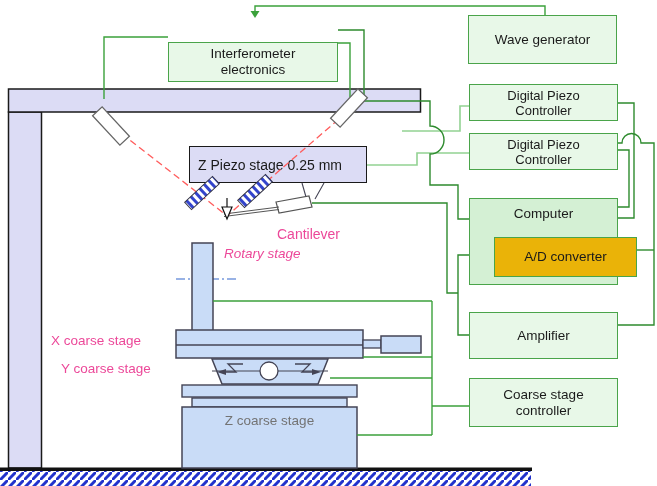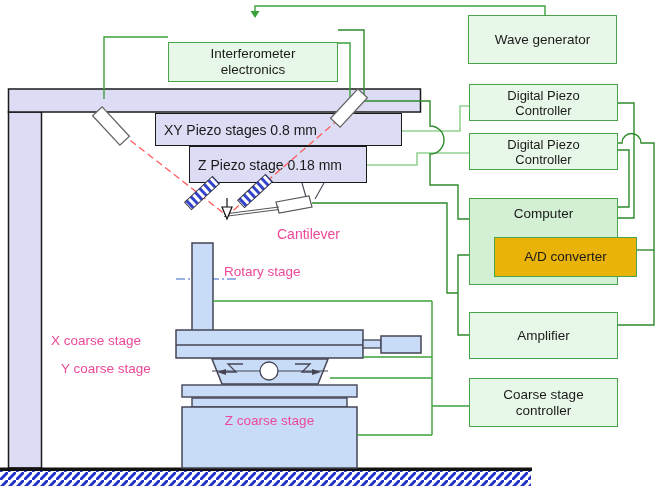--- a/index.html
+++ b/index.html
@@ -8,21 +8,21 @@
   svg{position:absolute;left:0;top:0;pointer-events:none;}
   #base{z-index:1;}
   #overlay{z-index:3;}
   .gbox{position:absolute;z-index:2;box-sizing:border-box;border:1.4px solid #4aa44a;
         background:#e8f8e8;display:flex;align-items:center;justify-content:center;
         text-align:center;font-size:13.5px;line-height:16px;color:#1a1a1a;white-space:pre-line;}
   .lavbox{position:absolute;z-index:2;box-sizing:border-box;border:1.4px solid #1a1a1a;
         background:#dcdcf5;display:flex;align-items:center;justify-content:flex-start;
         padding-left:8px;font-size:14px;color:#1a1a1a;}
   .freelabel{position:absolute;z-index:4;font-size:13.5px;color:#ec4899;white-space:nowrap;}
-  .centerlabel{position:absolute;z-index:4;font-size:13.5px;color:#ec4899;text-align:center;}
+  .centerlabel{position:absolute;z-index:4;font-size:13.5px;color:#737373;text-align:center;}
 </style>
 </head>
 <body>
 
 <div id="stage">
 
   <svg id="base" width="657" height="486" viewBox="0 0 657 486">
     <defs>
       <pattern id="hatch" patternUnits="userSpaceOnUse" width="8" height="8">
         <rect width="8" height="8" fill="#ffffff"></rect>
@@ -94,25 +94,24 @@
 Controller</div>
   <div class="gbox" style="left:469px;top:133px;width:149px;height:37px;font-size:13px;line-height:15px;">Digital Piezo
 Controller</div>
   <div class="gbox" style="left:469px;top:198px;width:149px;height:87px;background:#d4f0d4;
        align-items:flex-start;padding-top:7px;">Computer</div>
   <div class="gbox" style="left:494px;top:237px;width:143px;height:40px;background:#eab308;">A/D converter</div>
   <div class="gbox" style="left:469px;top:312px;width:149px;height:47px;">Amplifier</div>
   <div class="gbox" style="left:469px;top:378px;width:149px;height:49px;">Coarse stage
 controller</div>
 
-  <div class="lavbox" style="left:155px;top:113px;width:247px;height:33px;">XY Piezo stages 0.8 mm</div>
-  <div class="lavbox" style="left:189px;top:146px;width:178px;height:37px;">Z Piezo stage 0.18 mm</div>
+  <div class="lavbox" style="left:189px;top:146px;width:178px;height:37px;">Z Piezo stage 0.25 mm</div>
 
   <div class="freelabel" style="left:277px;top:226px;font-size:14px;">Cantilever</div>
-  <div class="freelabel" style="left:224px;top:264px;">Rotary stage</div>
+  <div class="freelabel" style="left:224px;top:246px;font-style:italic;">Rotary stage</div>
   <div class="freelabel" style="left:51px;top:333px;">X coarse stage</div>
   <div class="freelabel" style="left:61px;top:361px;">Y coarse stage</div>
   <div class="centerlabel" style="left:182px;top:413px;width:175px;">Z coarse stage</div>
 
   <svg id="overlay" width="657" height="486" viewBox="0 0 657 486">
 
     <g stroke="#ff5c5c" stroke-width="1.3" stroke-dasharray="7 4" fill="none">
       <path d="M113,127 L226,215"></path>
       <path d="M347,112 L228,215"></path>
     </g>

